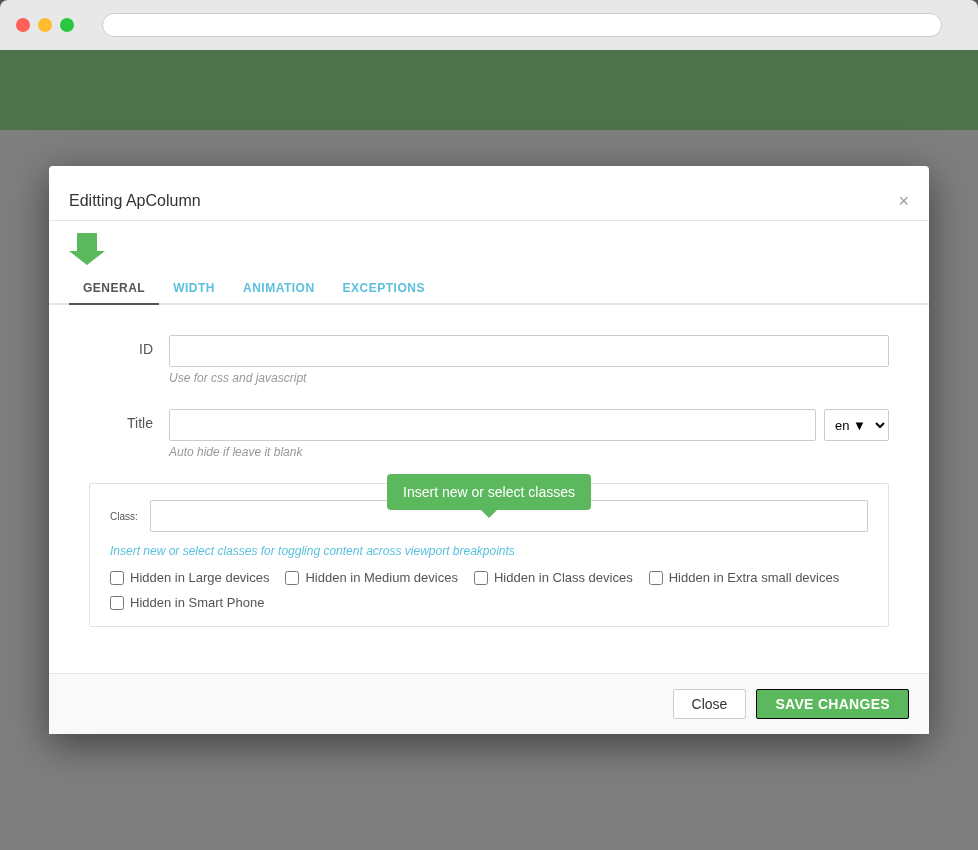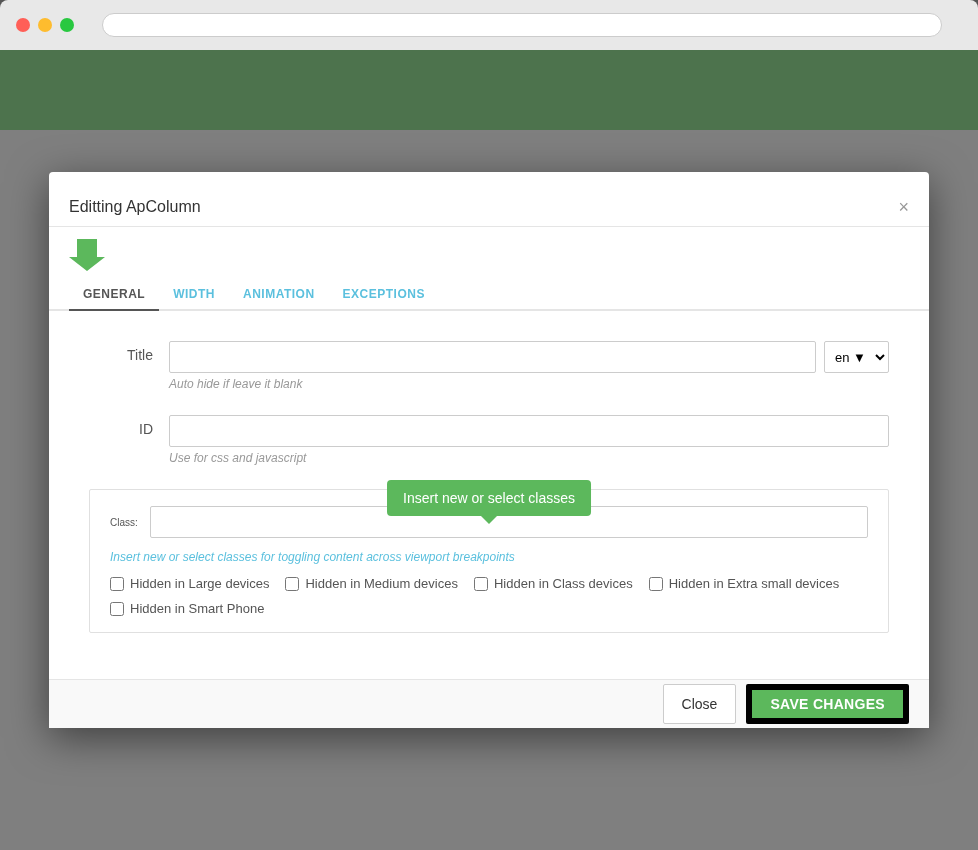--- a/index.html
+++ b/index.html
@@ -287,36 +287,36 @@
       border-left: 8px solid transparent;
       border-right: 8px solid transparent;
       border-top: 8px solid #5cb85c;
     }
 
     
     .modal-footer {
       display: flex;
       justify-content: flex-end;
       gap: 10px;
-      padding: 4px 20px;
+      padding: 15px 20px;
       border-top: 1px solid #e5e5e5;
       background: #f9f9f9;
     }
     .btn-close {
       background: white;
       border: 1px solid #ccc;
       border-radius: 2px;
       padding: 6px 18px;
       font-size: 14px;
       cursor: pointer;
       color: #333;
     }
     .btn-save {
       background: #5cb85c;
-      border: 6px solid #000000;
+      border: 1px solid #000000;
       border-radius: 2px;
       padding: 6px 18px;
       font-size: 14px;
       font-weight: 600;
       cursor: pointer;
       color: white;
       letter-spacing: 0.3px;
     }
   </style>
 </head>
@@ -348,39 +348,39 @@
     </div>
 
     <div class="tabs">
       <a class="tab active">GENERAL</a>
       <a class="tab">WIDTH</a>
       <a class="tab">ANIMATION</a>
       <a class="tab">EXCEPTIONS</a>
     </div>
 
     <div class="modal-body">
+
+      <div class="form-row">
+        <div class="form-label">ID</div>
+        <div class="form-field-wrap">
+          <input class="form-input-full" type="text" value="" style="">
+          <span class="form-hint">Use for css and javascript</span>
+        </div>
+      </div>
 
       <div class="form-row">
         <div class="form-label">Title</div>
         <div class="form-field-wrap">
           <div class="input-with-lang">
             <input class="form-input" type="text" value="" style="">
             <select class="lang-select">
               <option>en ▼</option>
             </select>
           </div>
           <span class="form-hint">Auto hide if leave it blank</span>
-        </div>
-      </div>
-
-      <div class="form-row">
-        <div class="form-label">ID</div>
-        <div class="form-field-wrap">
-          <input class="form-input-full" type="text" value="" style="">
-          <span class="form-hint">Use for css and javascript</span>
         </div>
       </div>
 
       <div class="class-section">
 
         <div class="tooltip-container">
           <div class="tooltip-box">Insert new or select classes</div>
         </div>
 
         <div class="class-row">

